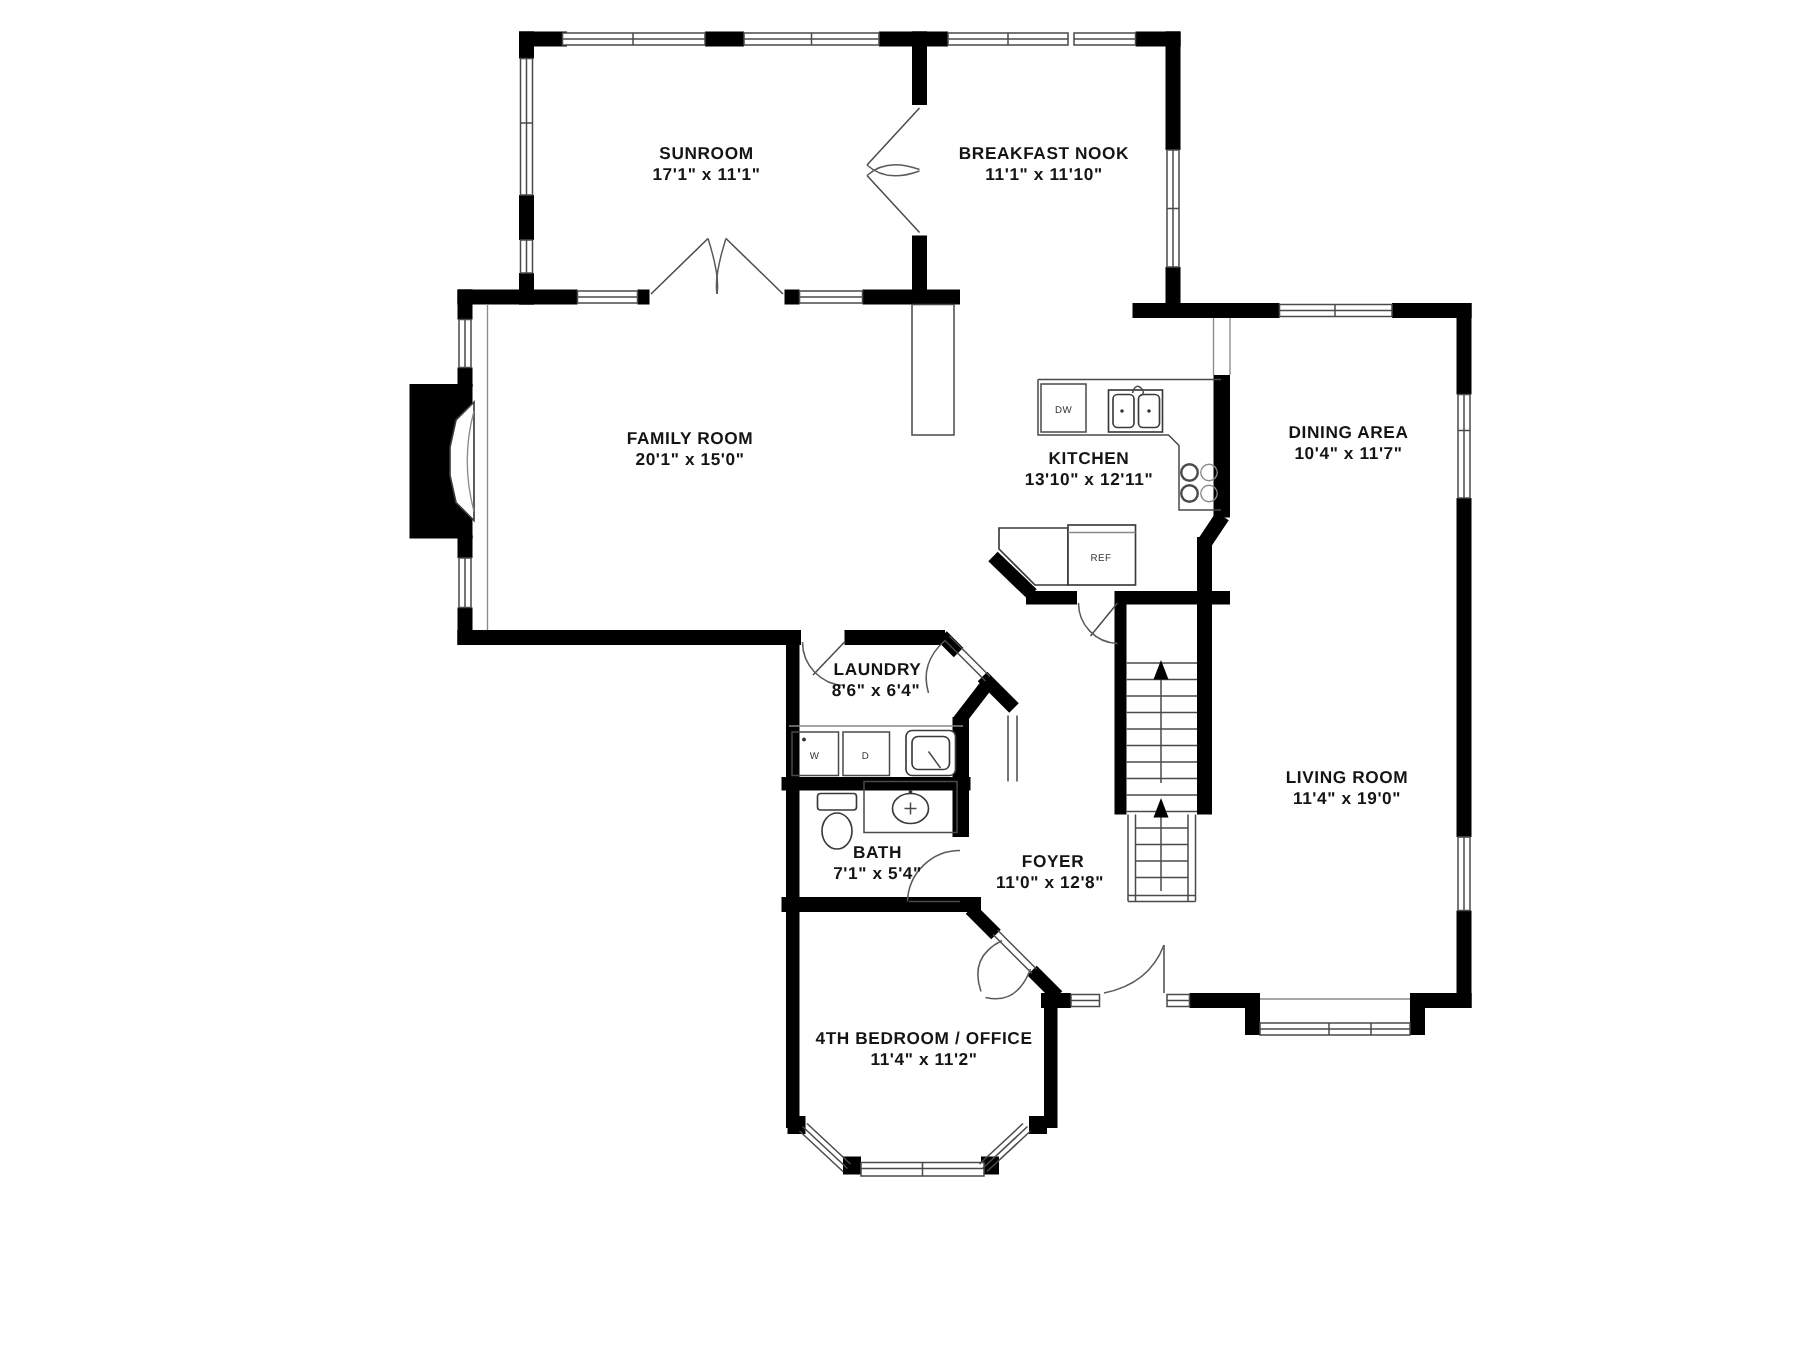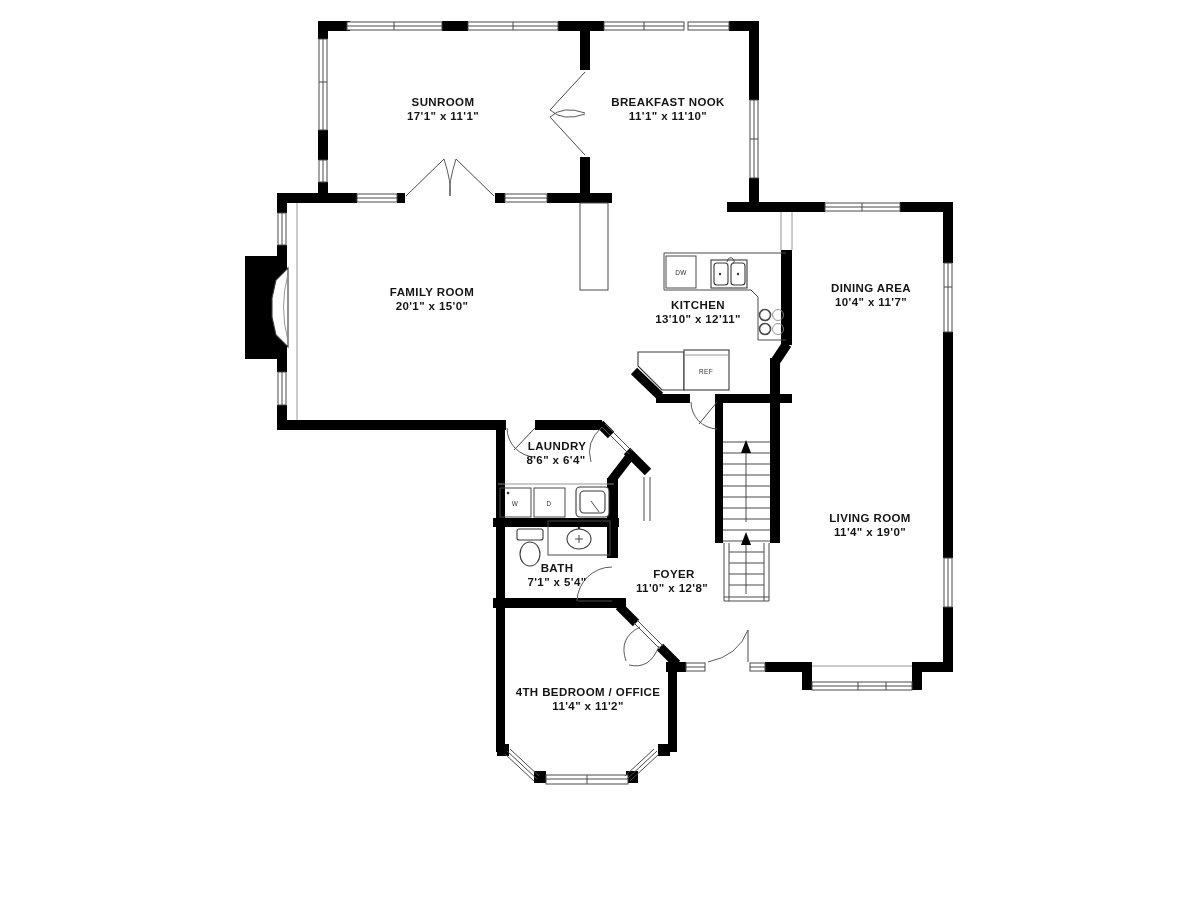--- a/index.html
+++ b/index.html
@@ -1,17 +1,17 @@
 <!DOCTYPE html>
 <html><head>
 <meta charset="utf-8">
 <style>
   html,body{margin:0;padding:0;background:#ffffff;}
   #stage{position:relative;width:1024px;height:900px;background:#fff;overflow:hidden;
-         font-family:"Liberation Sans",sans-serif;}
+         font-family:"Liberation Sans",sans-serif;margin-left:28px;}
   svg{position:absolute;left:0;top:0;}
   .wall{fill:#000000;stroke:none;}
   .wl{stroke:#000000;fill:none;}
   .tn{stroke:#4a4a4a;stroke-width:1;fill:none;}
   .tn2{stroke:#8a8a8a;stroke-width:0.9;fill:none;}
   .win{fill:#ffffff;stroke:#4a4a4a;stroke-width:1;}
   .fx{fill:#ffffff;stroke:#3a3a3a;stroke-width:1.1;}
   .arc{stroke:#5a5a5a;stroke-width:1;fill:none;}
   .leaf{stroke:#4a4a4a;stroke-width:1;fill:none;}
   .arrow{fill:#000;}

